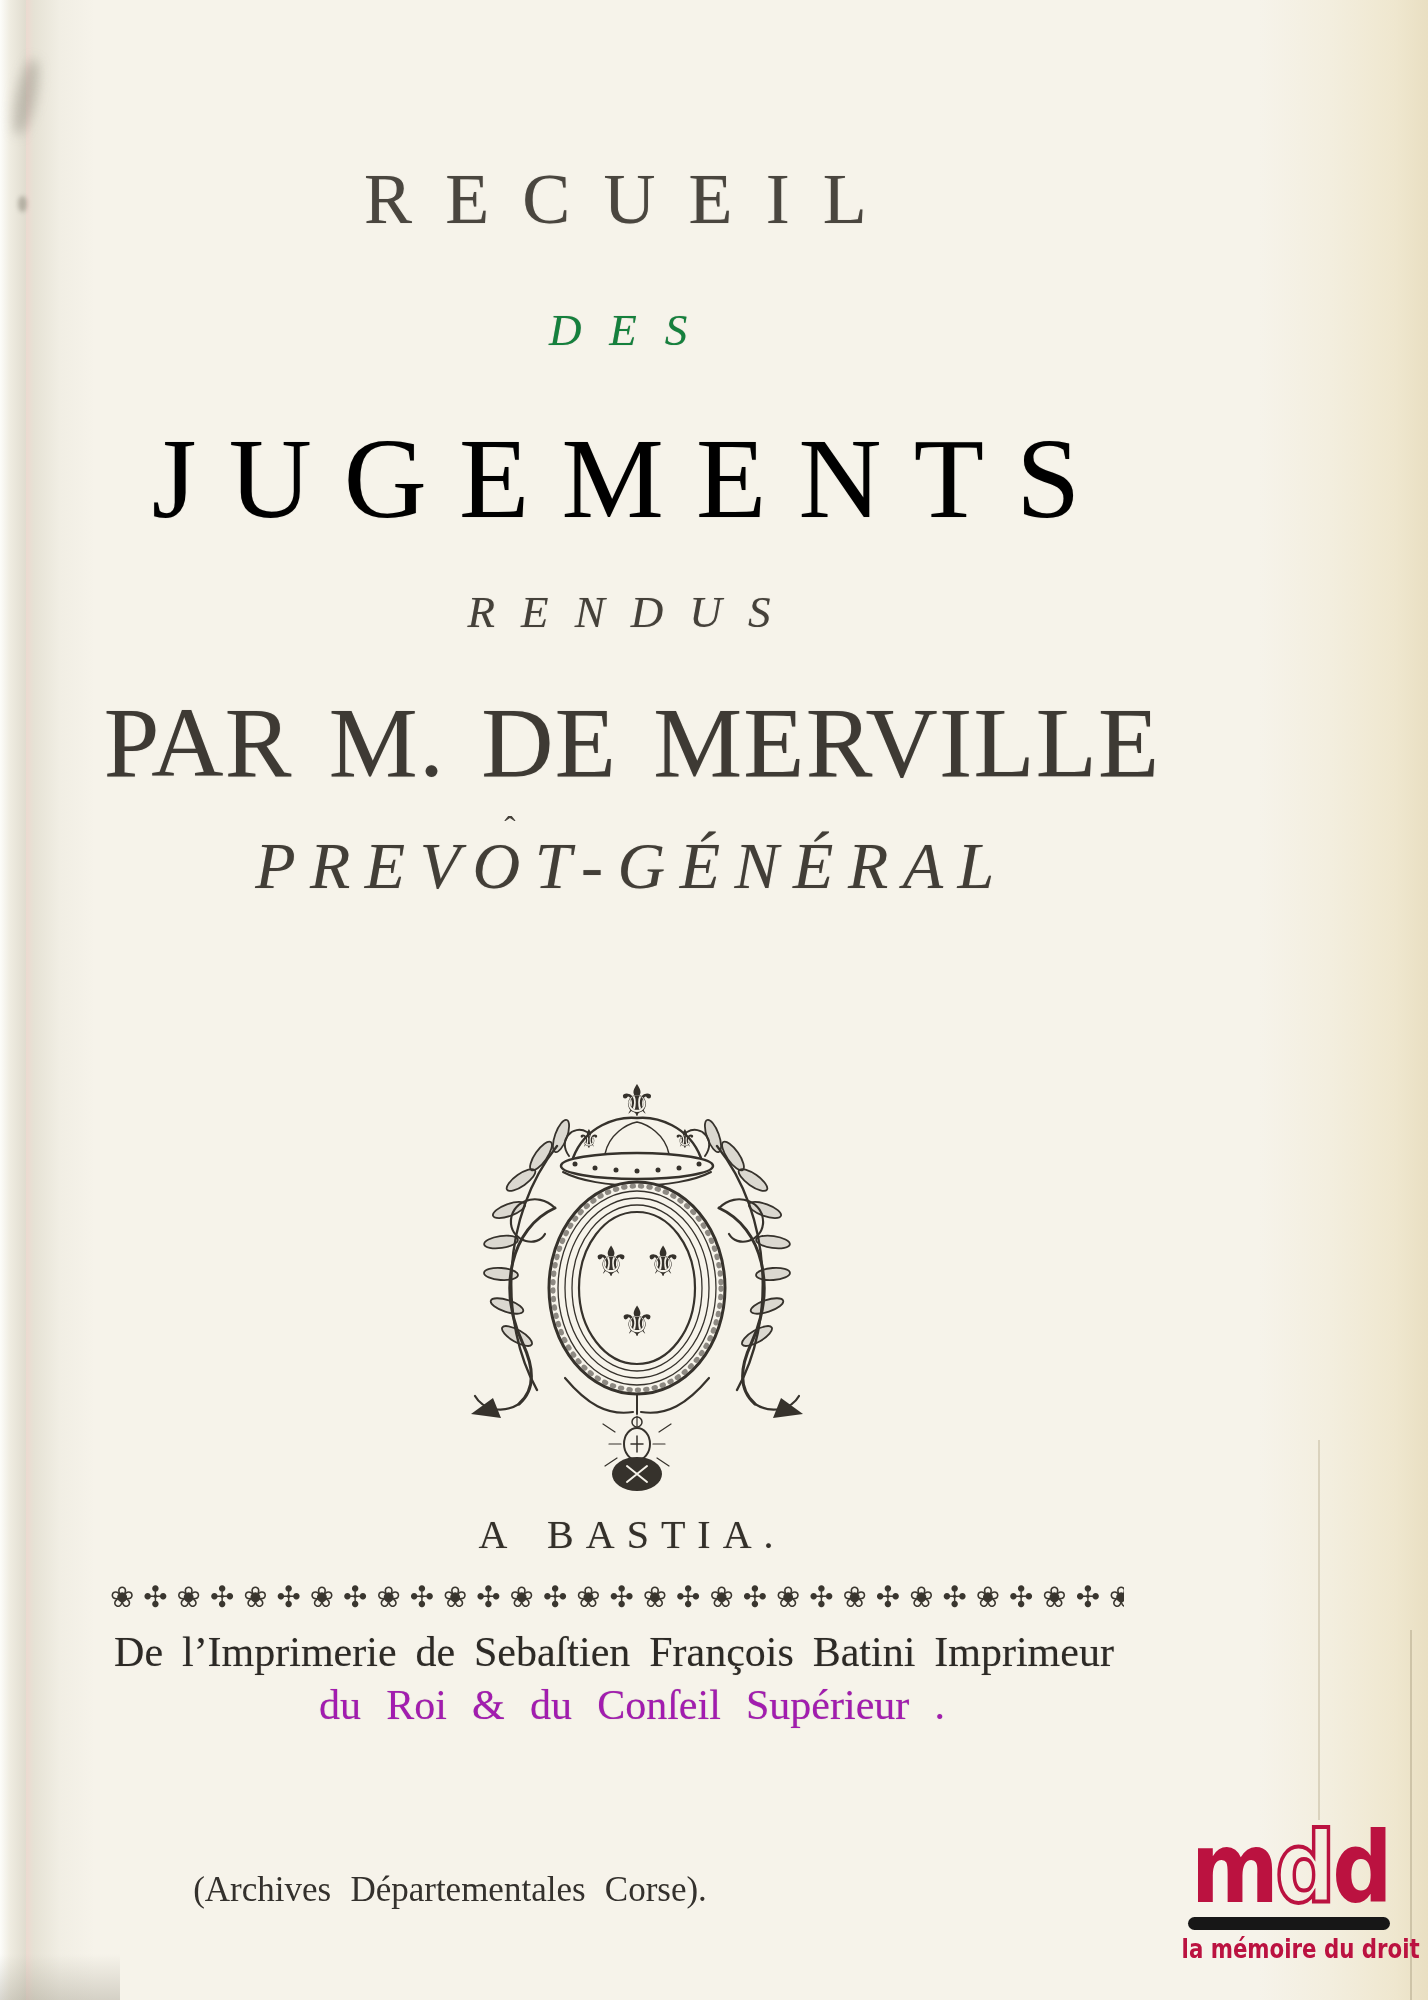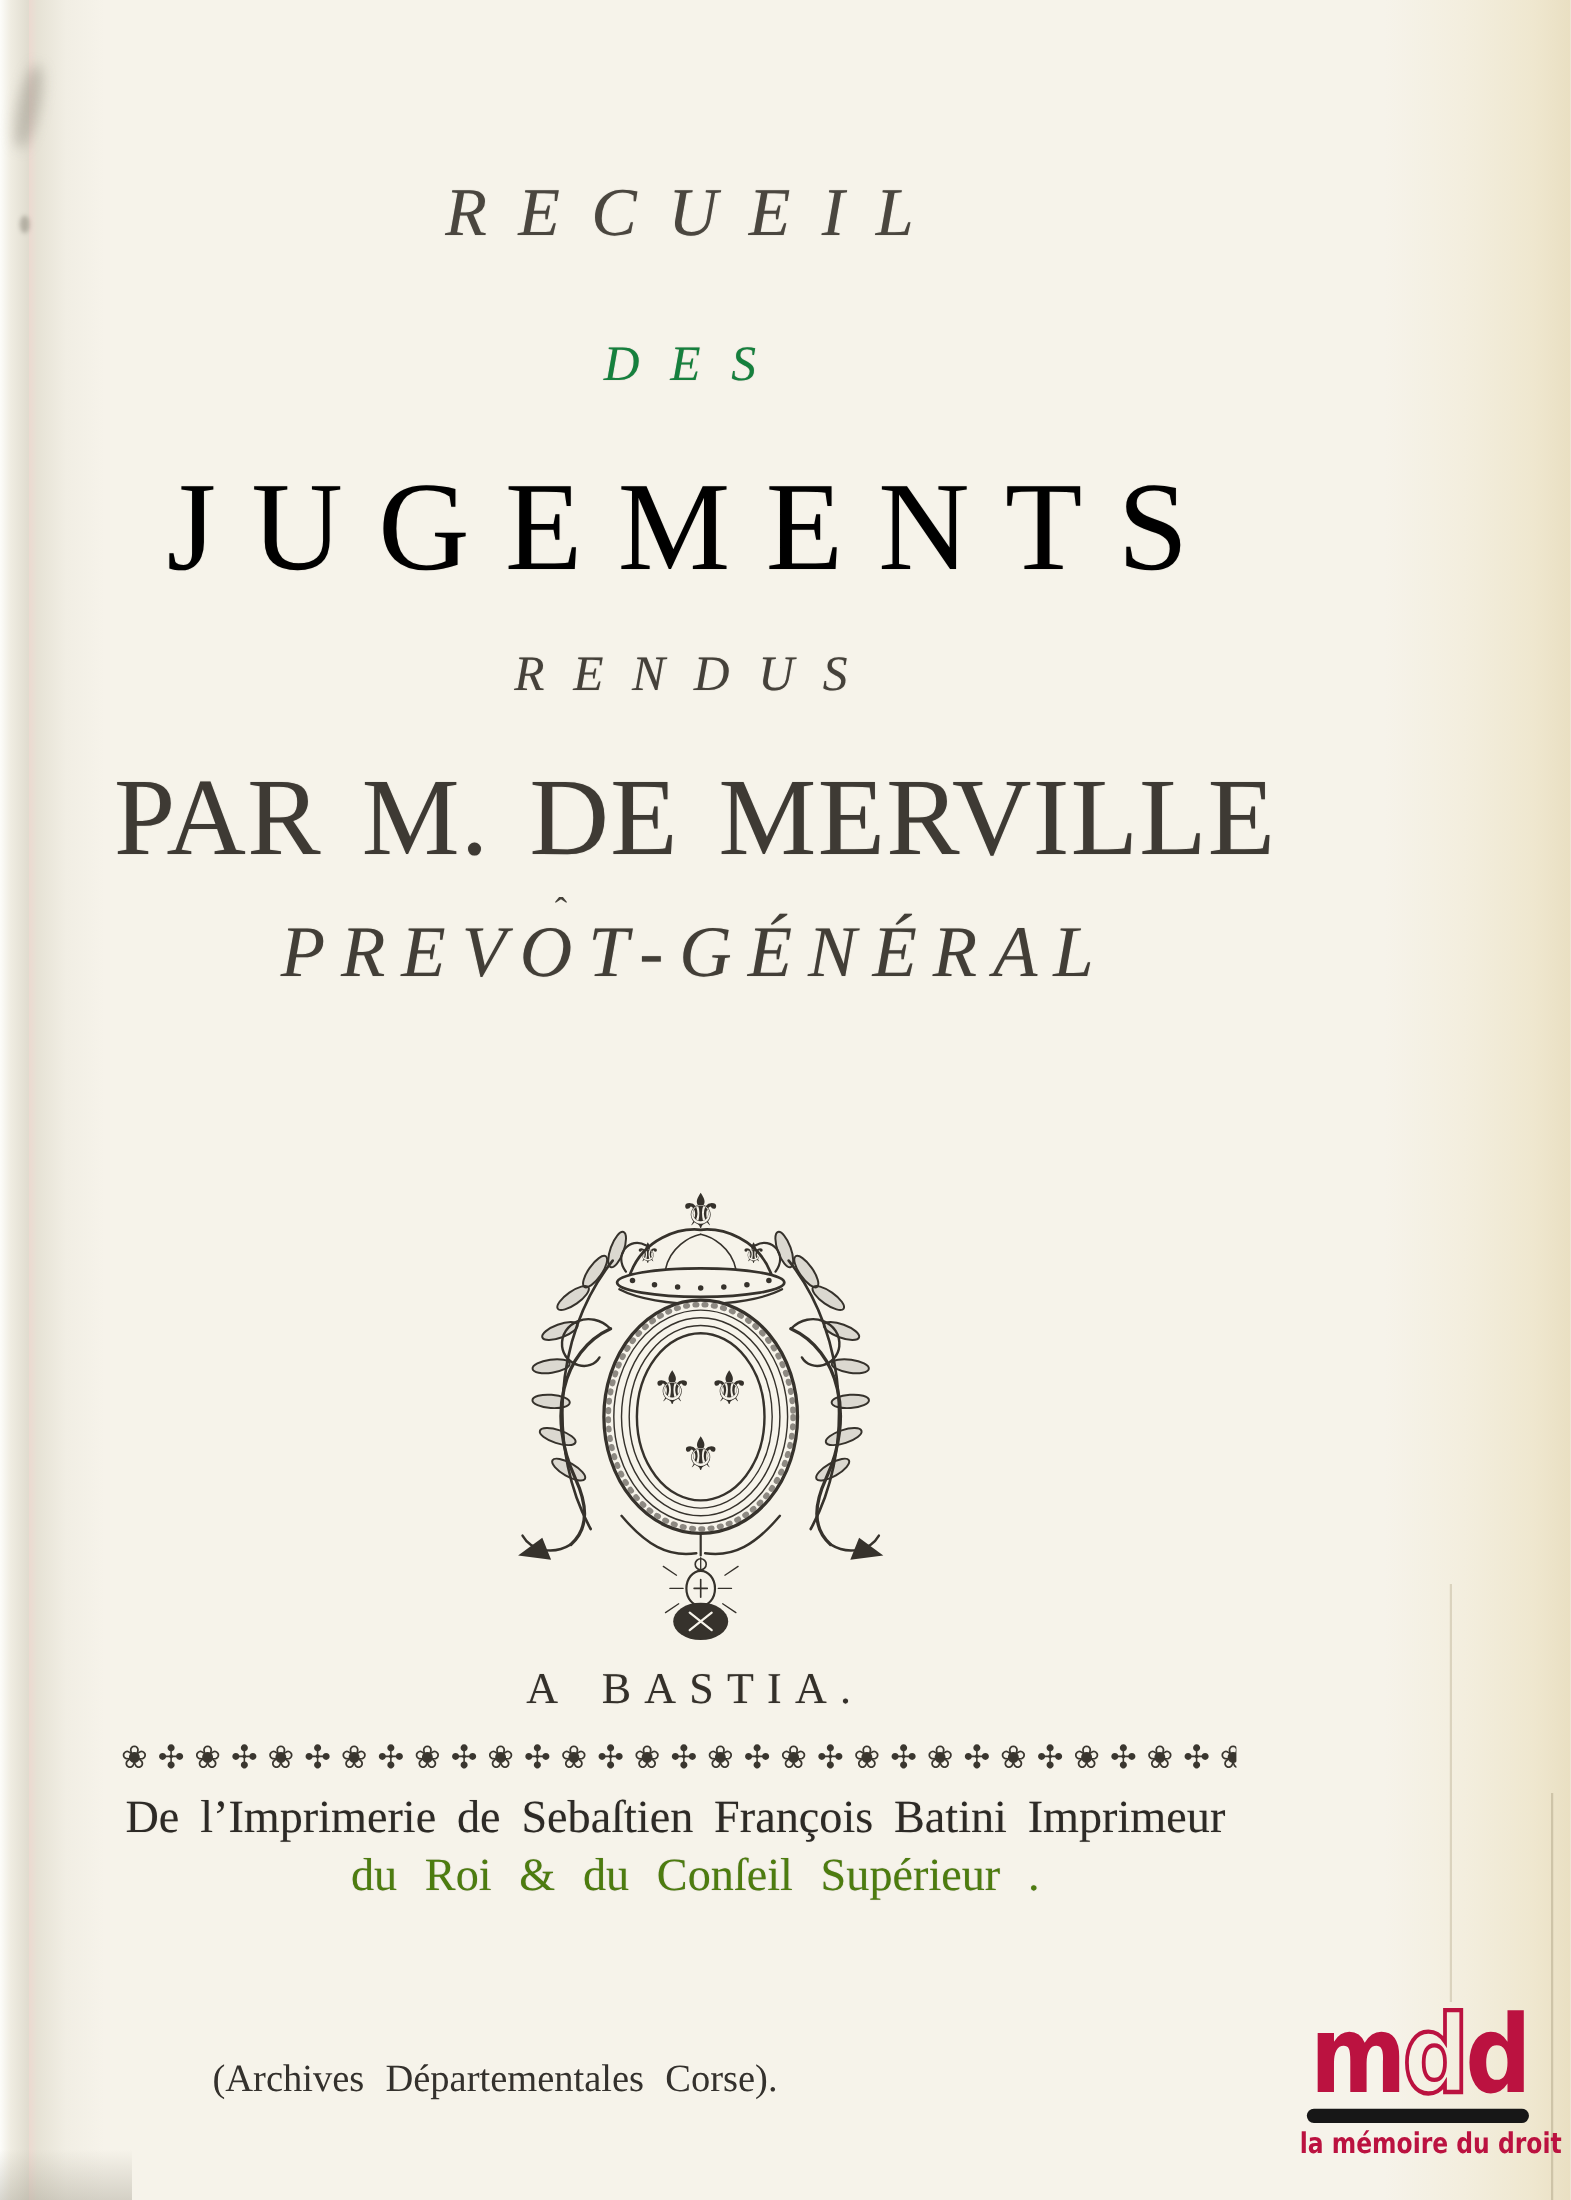--- a/index.html
+++ b/index.html
@@ -24,33 +24,33 @@
   .corner-shade{position:absolute;left:0;bottom:0;width:120px;height:46px;
     background:linear-gradient(0deg,rgba(150,145,130,0.35),rgba(150,145,130,0));}
   .smudge-a{position:absolute;left:16px;top:58px;width:20px;height:78px;border-radius:50%;
     background:rgba(120,115,102,0.35);filter:blur(6px);transform:rotate(12deg);}
   .smudge-b{position:absolute;left:18px;top:196px;width:9px;height:16px;border-radius:50%;
     background:rgba(110,105,92,0.4);filter:blur(2px);}
 
   
   .t{position:absolute;left:0;width:1264px;text-align:center;line-height:1;white-space:nowrap;}
   .ink{text-shadow:0 0 1px rgba(60,55,48,0.35);}
-  .l-recueil {top:163px;font-size:62px;letter-spacing:0.46em;color:#4a463f;font-style:italic;}
+  .l-recueil {top:163px;font-size:72px;letter-spacing:0.46em;color:#4a463f;}
   .l-des     {top:308px;font-size:45px;letter-spacing:0.62em;font-style:italic;color:#15803d;}
   .l-jugements{top:421px;font-size:115px;letter-spacing:0.28em;color:#000000;}
   .l-rendus  {top:590px;font-size:45px;letter-spacing:0.58em;font-style:italic;color:#45413a;}
   .l-par     {top:693px;font-size:100px;letter-spacing:0.012em;word-spacing:0.10em;color:#3e3a34;}
   .l-accent  {top:812px;left:380px;width:260px;font-size:34px;color:#45413a;}
   .l-prevot  {top:833px;font-size:66px;letter-spacing:0.22em;font-style:italic;color:#423e37;}
   .l-isle    {top:955px;font-size:54px;letter-spacing:0.17em;word-spacing:0.25em;color:#3e3a34;}
   .l-bastia  {top:1515px;font-size:40px;letter-spacing:0.30em;word-spacing:0.2em;color:#34302a;}
   .l-ornament{top:1577px;left:110px;width:1014px;height:42px;overflow:hidden;text-align:left;
               font-family:"DejaVu Sans",sans-serif;font-size:29px;letter-spacing:9px;line-height:40px;color:#3a362f;}
   .l-imprint1{top:1631px;left:-18px;font-size:42px;word-spacing:0.20em;color:#2d2a26;}
-  .l-imprint2{top:1684px;font-size:42px;word-spacing:0.35em;color:#4d7c0f;}
+  .l-imprint2{top:1684px;font-size:42px;word-spacing:0.35em;color:#a21caf;}
   .l-archives{top:1872px;left:100px;width:700px;text-align:center;font-size:35px;word-spacing:0.30em;color:#34312d;}
 
   
   .emblem{position:absolute;left:437px;top:1060px;}
 
   
   .logo-mdd{position:absolute;left:1188px;top:1812px;}
   .logo-bar{position:absolute;left:1188px;top:1917px;width:202px;height:13px;border-radius:7px;background:#171717;}
   .logo-tagline{position:absolute;left:1158px;top:1934px;width:262px;text-align:center;
     font-family:"DejaVu Sans",sans-serif;font-weight:bold;font-size:26px;color:#bb1240;

